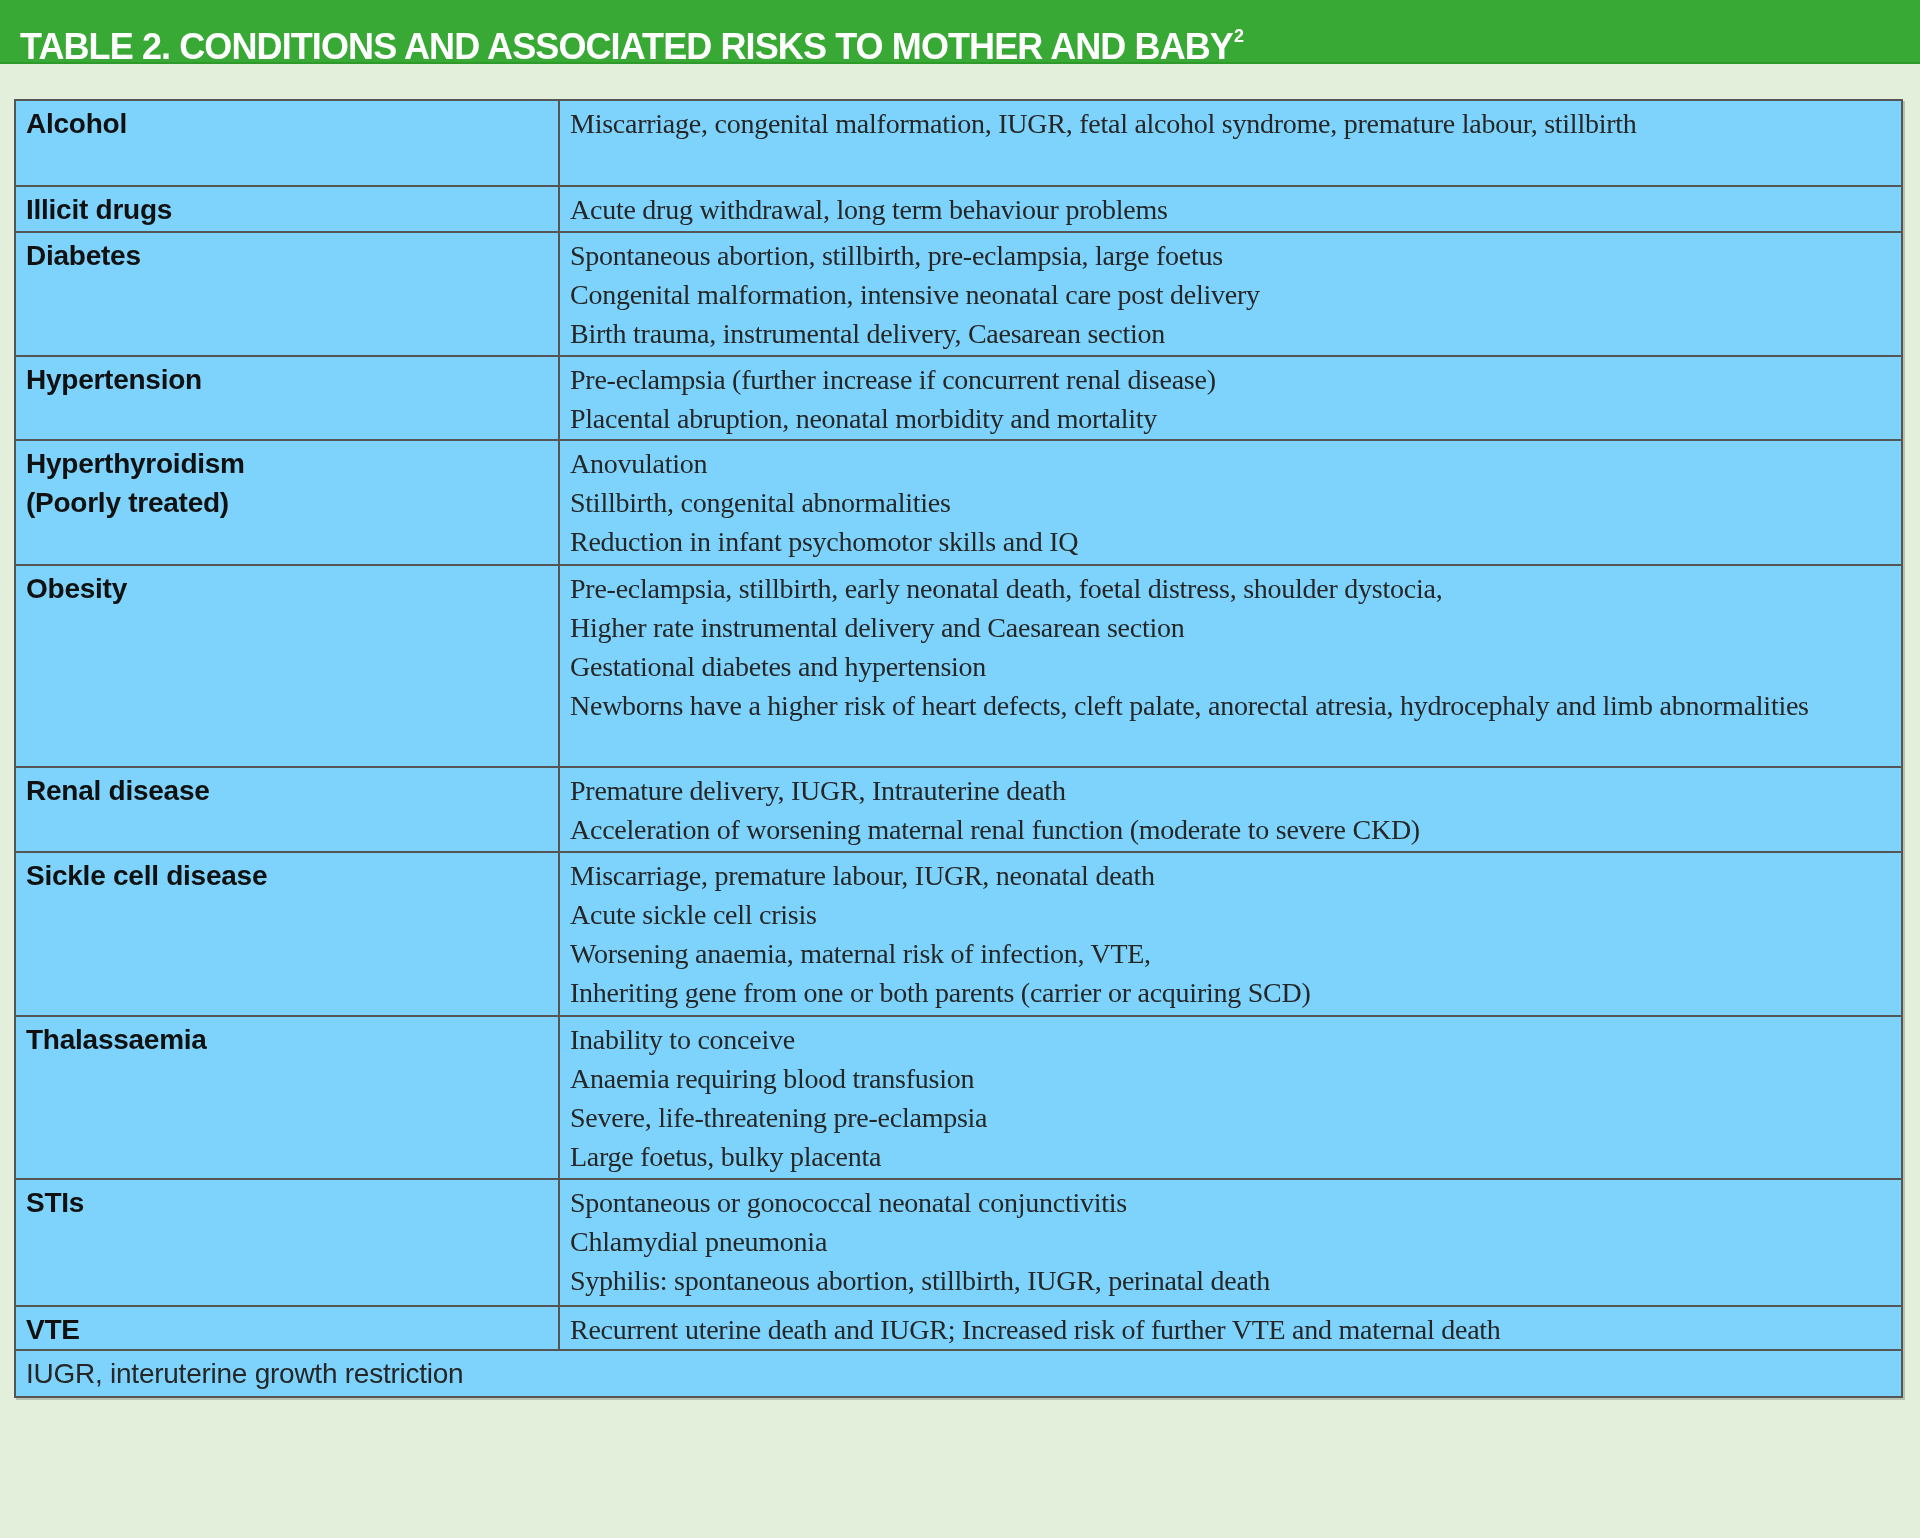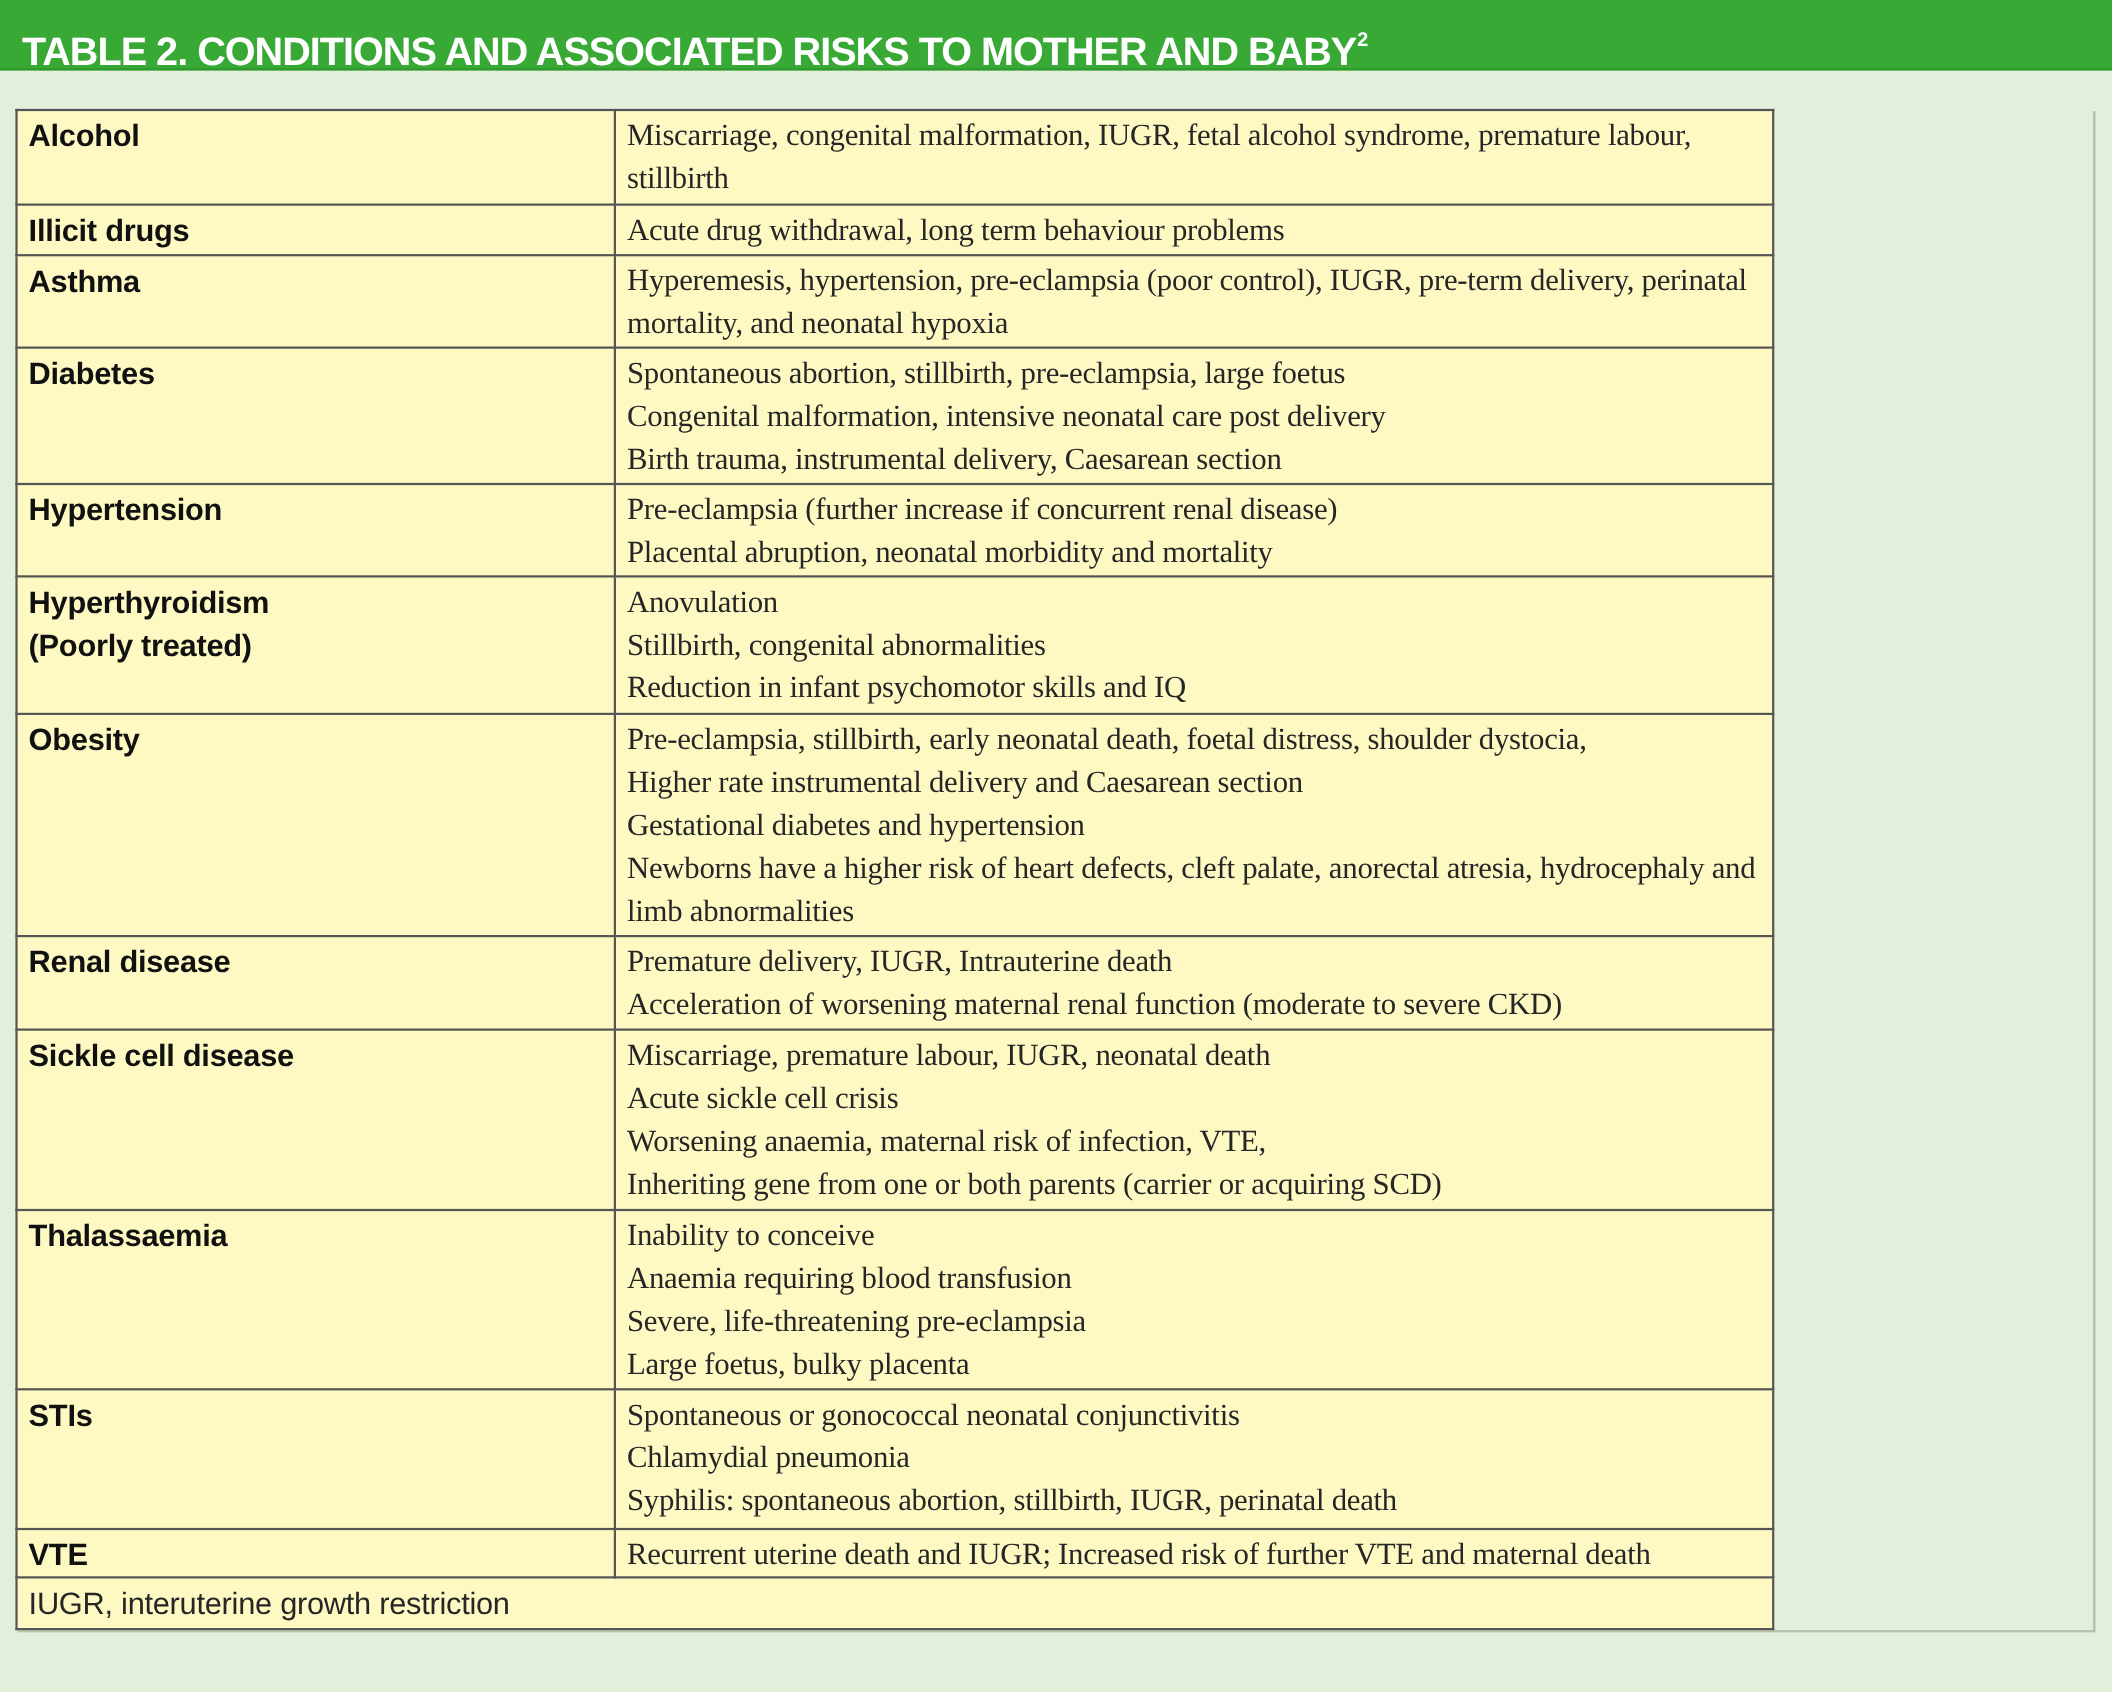--- a/index.html
+++ b/index.html
@@ -43,23 +43,23 @@
     margin-left: 1px;
   }
   .table-wrap {
     position: absolute;
     left: 14px;
     top: 99px;
     width: 1889px;
     box-shadow: 2px 2px 0 #b7c2ae;
   }
   table.risk-table {
-    width: 1599px;
+    width: 1889px;
     border-collapse: collapse;
-    background: #fef9c3;
+    background: #7dd3fc;
     table-layout: fixed;
   }
   table.risk-table td {
     border: 2px solid #555555;
     vertical-align: top;
     padding: 3px 10px 0 10px;
     font-size: 28px;
     line-height: 39px;
     letter-spacing: -0.25px;
     box-sizing: border-box;
@@ -95,26 +95,20 @@
     <tr style="height: 86px;">
           <td class="cond"><span>Alcohol</span></td>
           <td class="risk">
             <span class="line">Miscarriage, congenital malformation, IUGR, fetal alcohol syndrome, premature labour, stillbirth</span>
           </td>
         </tr>
         <tr style="height: 46px;">
           <td class="cond"><span>Illicit drugs</span></td>
           <td class="risk">
             <span class="line">Acute drug withdrawal, long term behaviour problems</span>
-          </td>
-        </tr>
-        <tr style="height: 84px;">
-          <td class="cond"><span>Asthma</span></td>
-          <td class="risk">
-            <span class="line">Hyperemesis, hypertension, pre-eclampsia (poor control), IUGR, pre-term delivery, perinatal mortality, and neonatal hypoxia</span>
           </td>
         </tr>
         <tr style="height: 124px;">
           <td class="cond"><span>Diabetes</span></td>
           <td class="risk">
             <span class="line">Spontaneous abortion, stillbirth, pre-eclampsia, large foetus</span>
             <span class="line">Congenital malformation, intensive neonatal care post delivery</span>
             <span class="line">Birth trauma, instrumental delivery, Caesarean section</span>
           </td>
         </tr>

